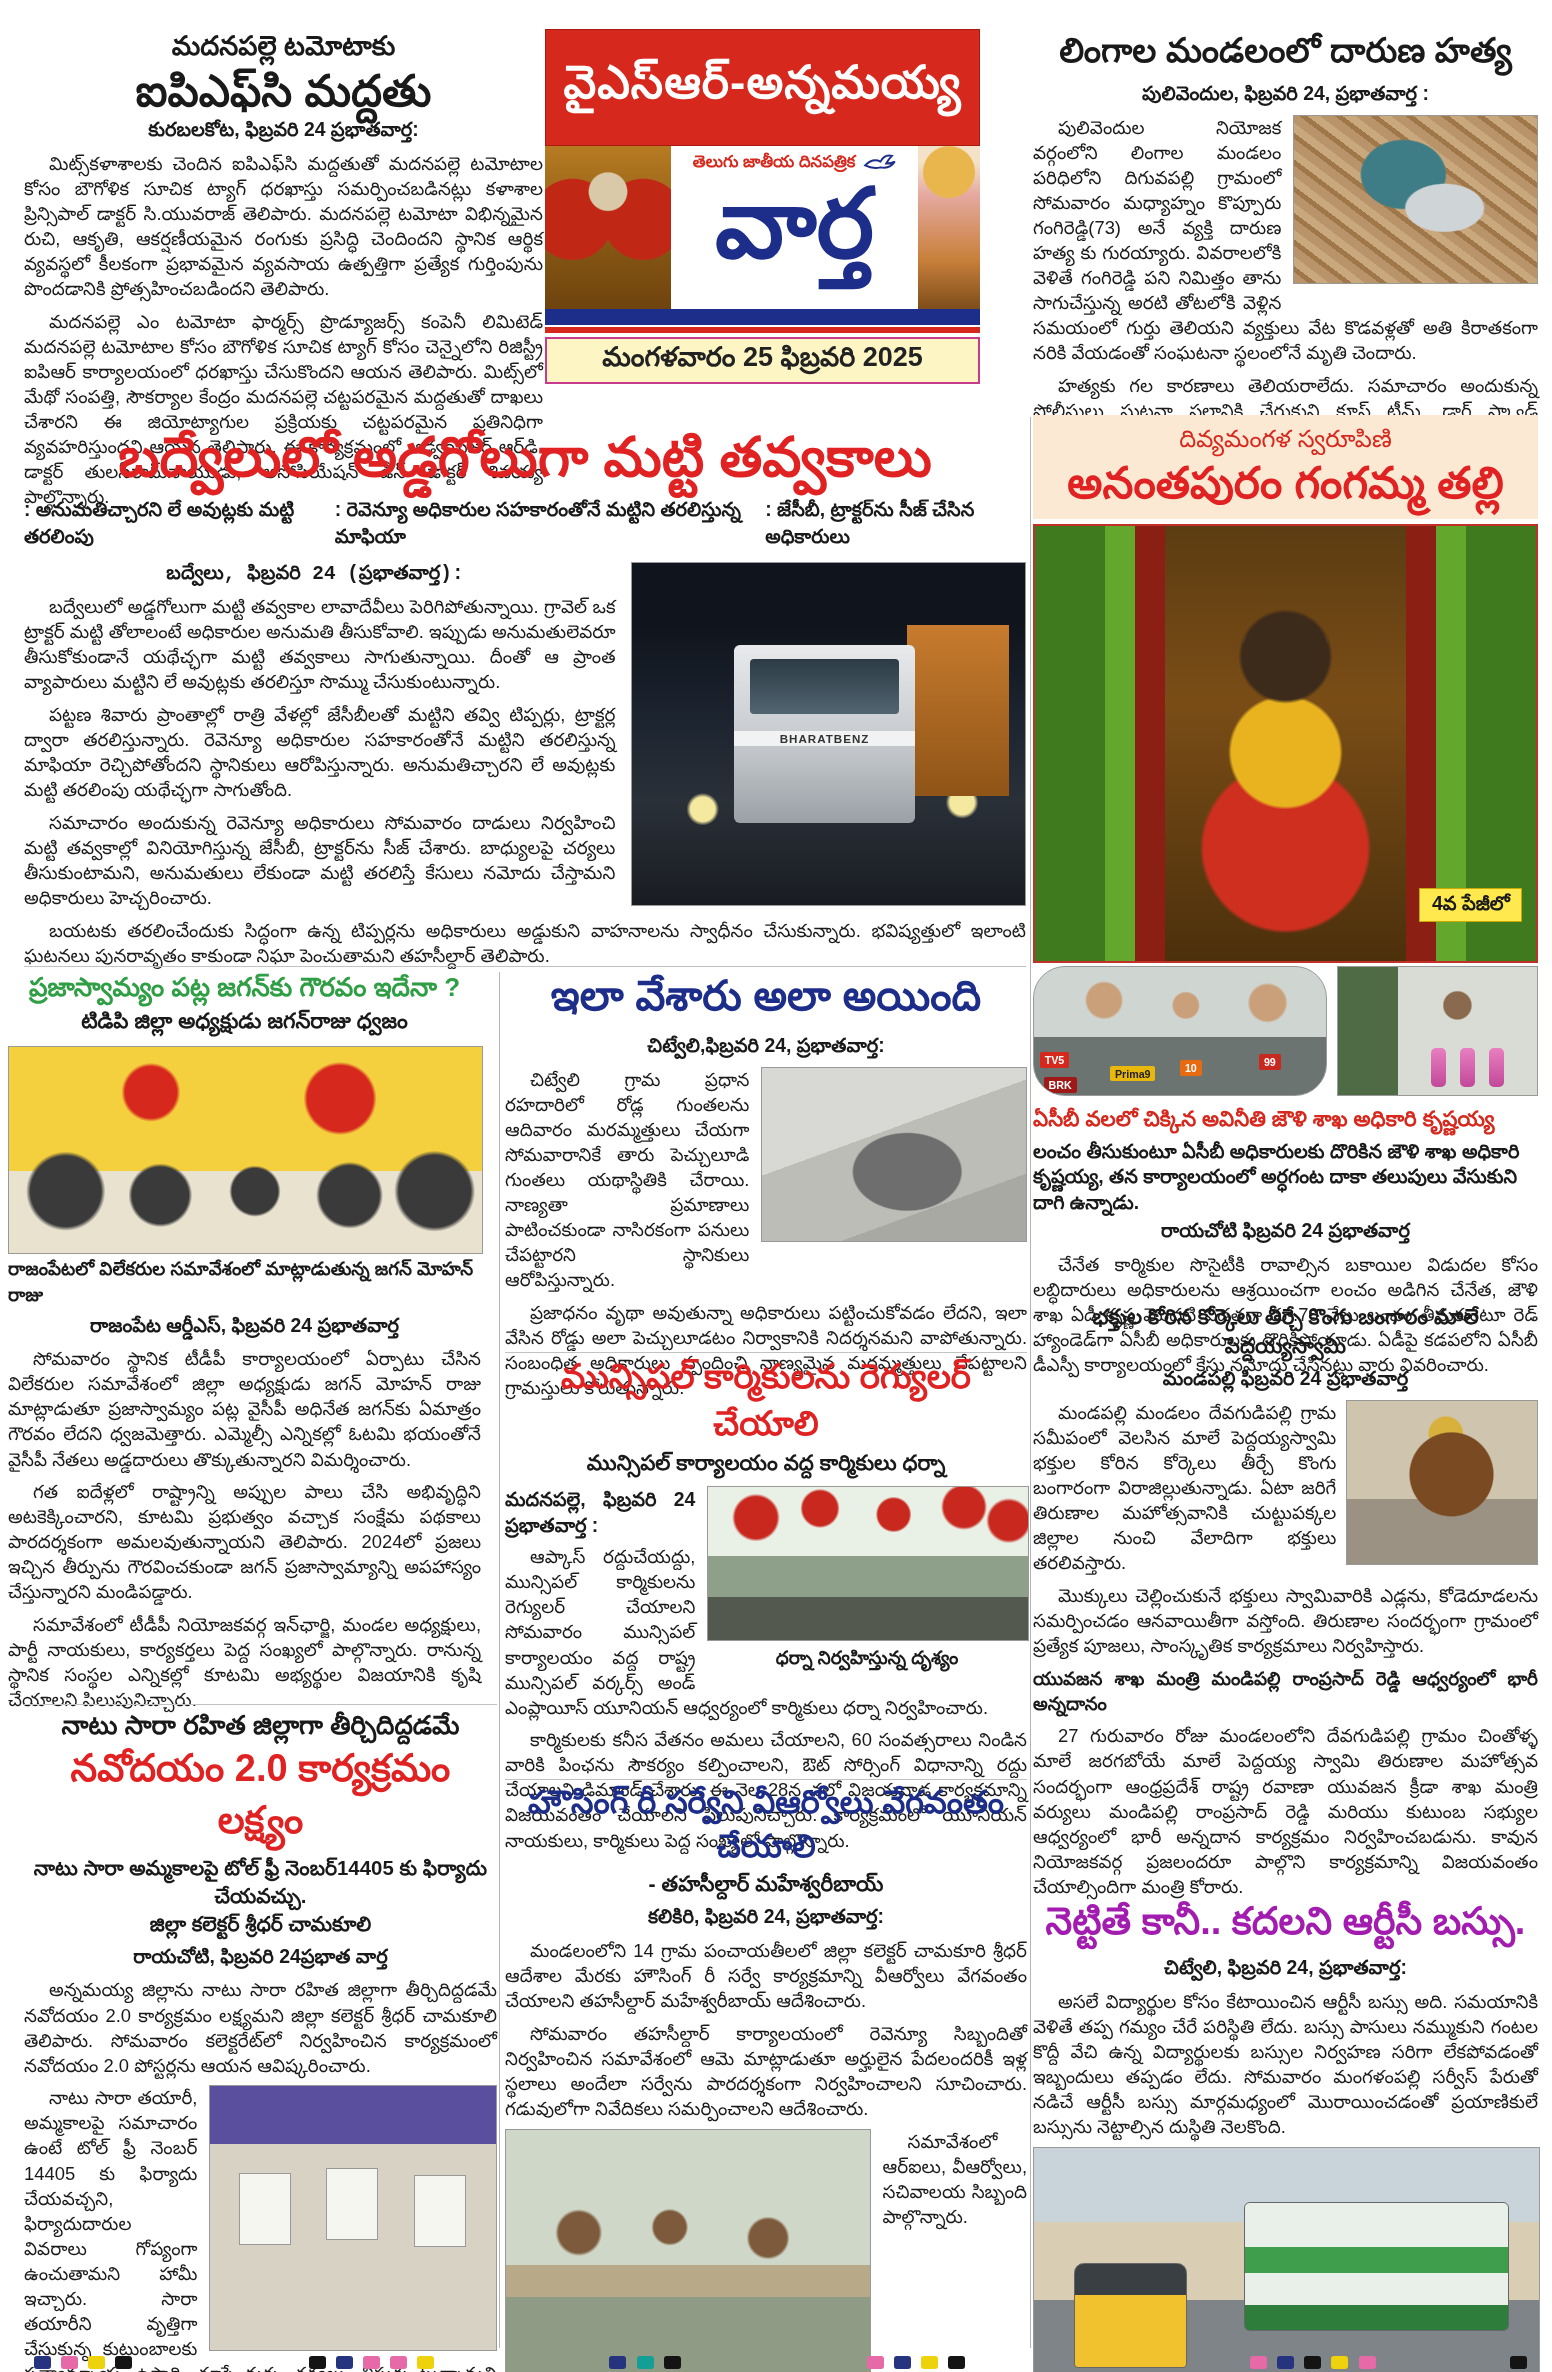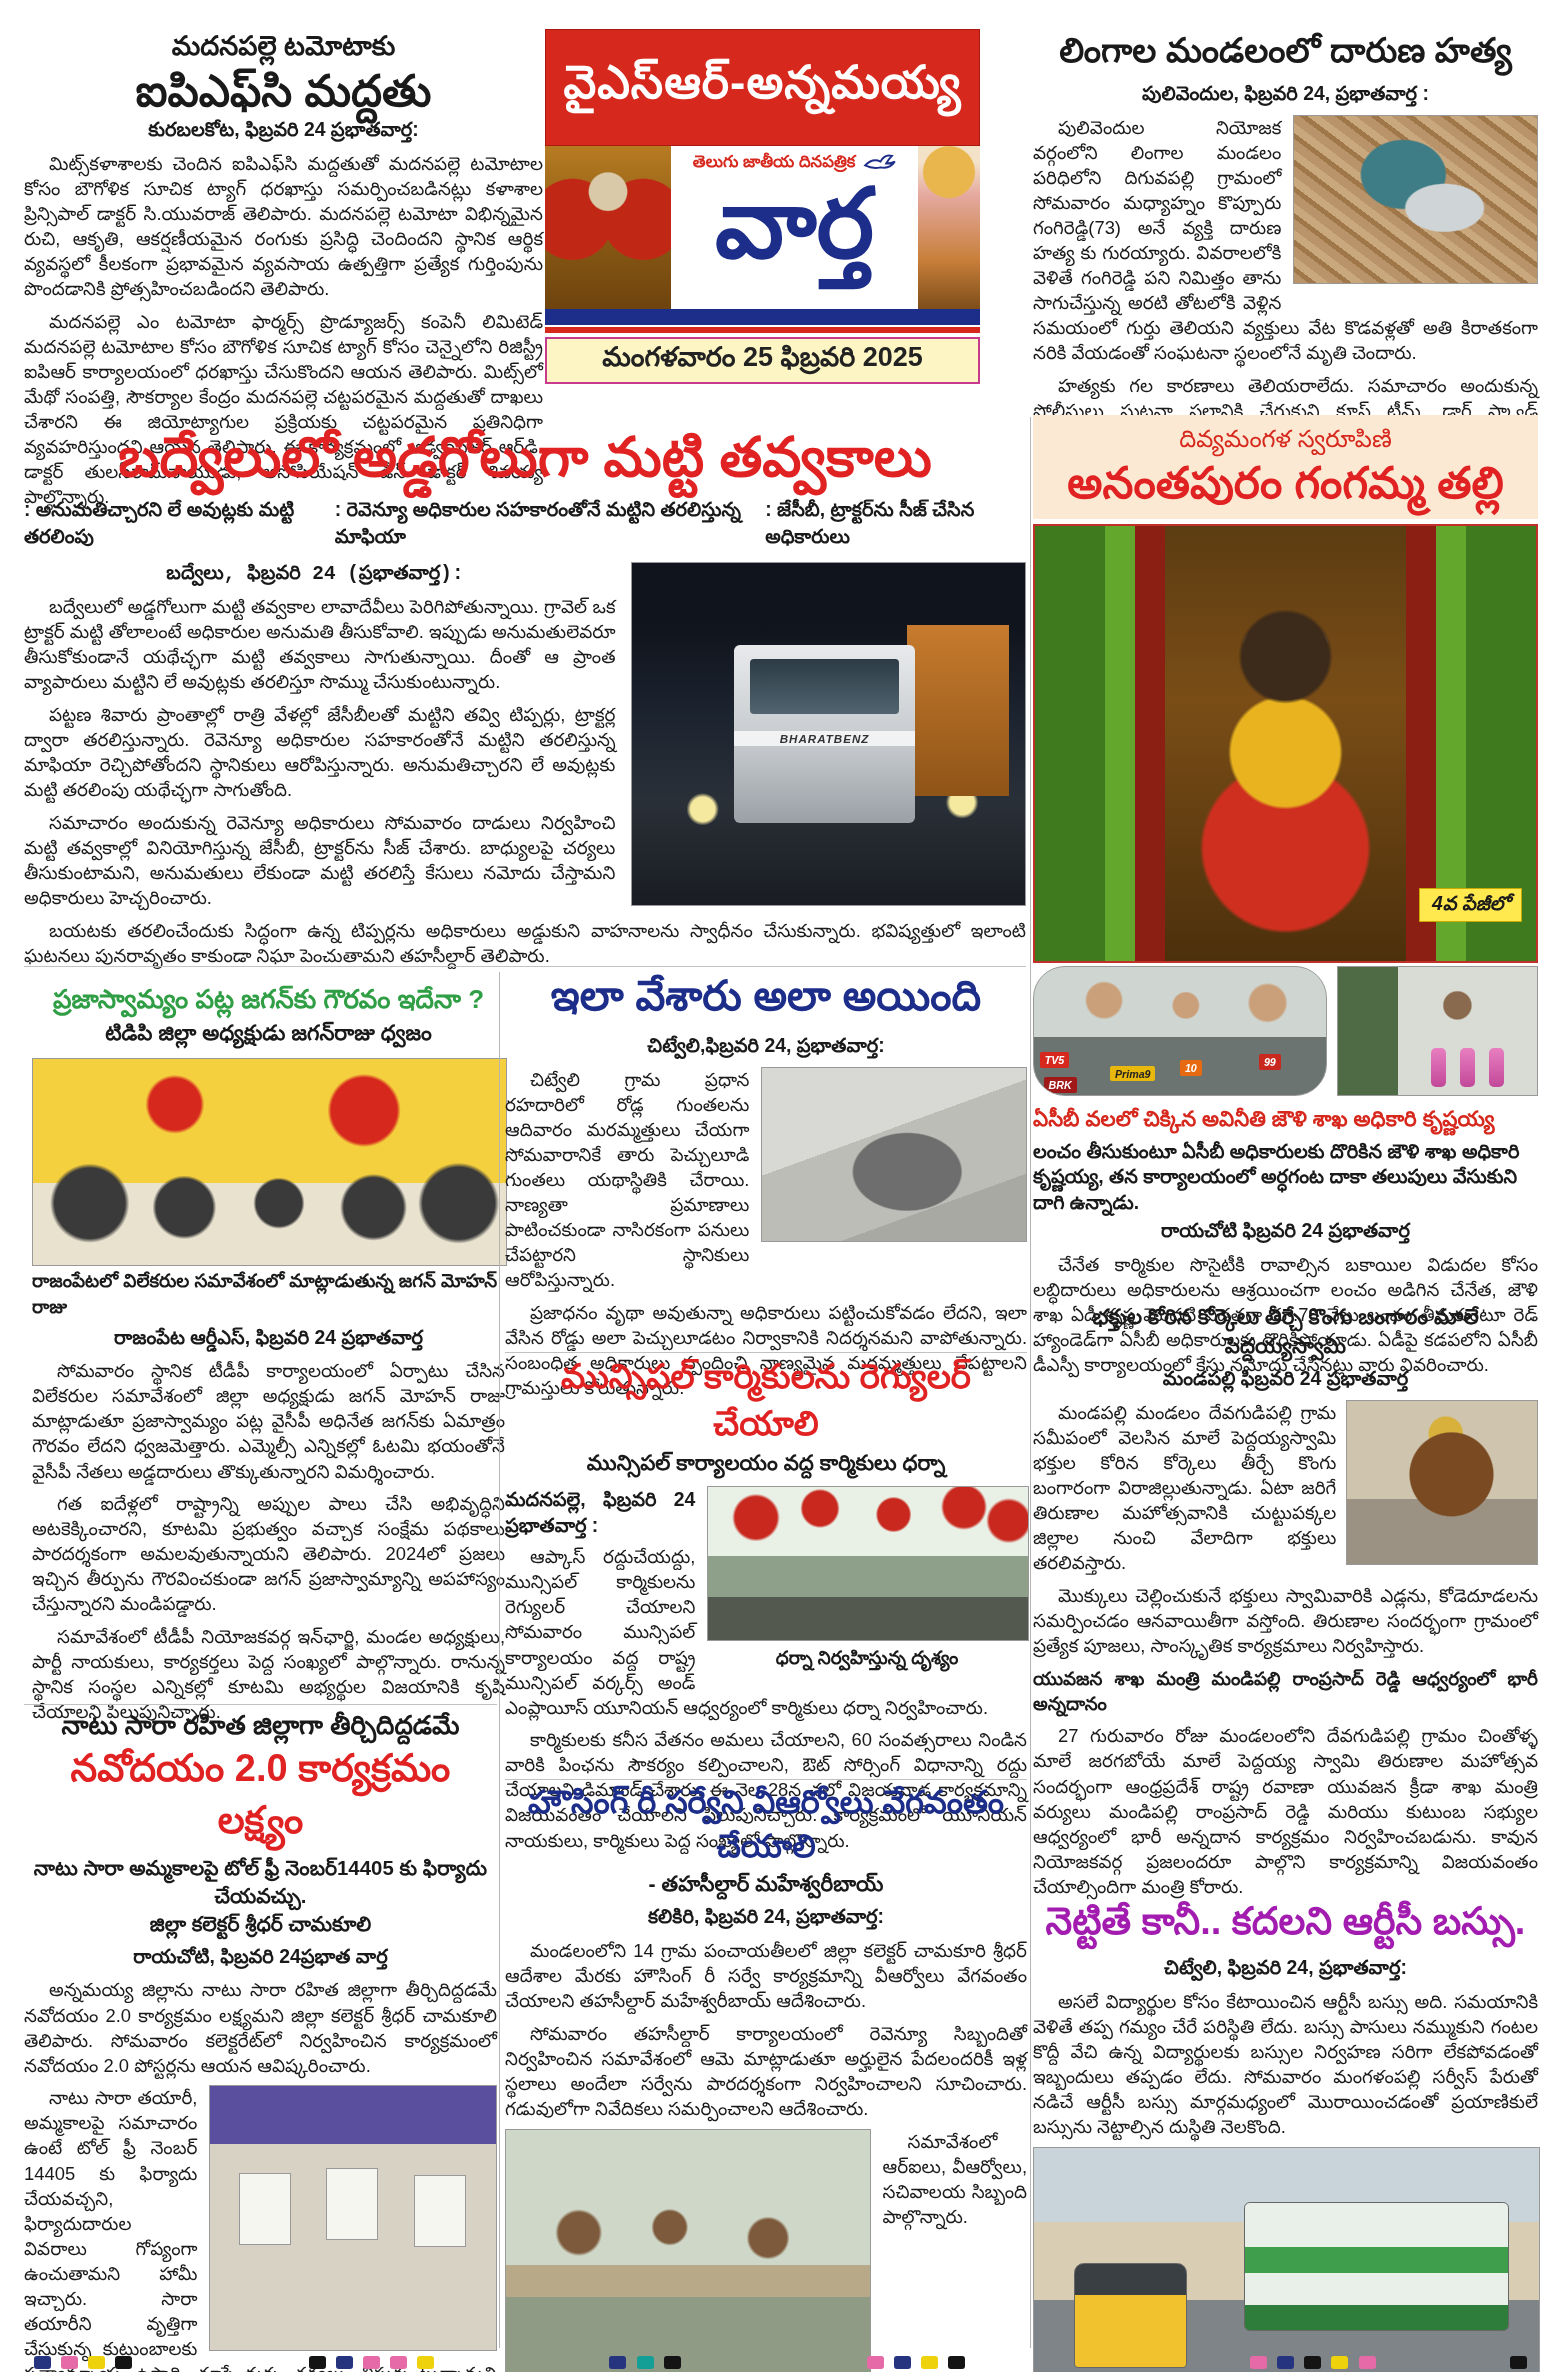--- a/index.html
+++ b/index.html
@@ -4,21 +4,21 @@
 <style>
   html,body{margin:0;padding:0;background:#ffffff;}
   .page{position:relative;width:1553px;height:2373px;background:#ffffff;
         font-family:"Liberation Sans",sans-serif;color:#1a1a1a;overflow:hidden;}
   .abs{position:absolute;}
   .center{text-align:center;}
   .body-text{font-size:18.4px;line-height:1.36;text-align:justify;}
   .body-text p{margin:0 0 7.8px 0;text-indent:25px;}
   .dateline{font-weight:bold;font-size:19.4px;margin:3.9px 0 5.8px 0;}
   .kicker{font-weight:bold;}
-  .photo{position:relative;overflow:hidden;border:1px solid #999;background:#ddd;font-style:italic;}
+  .photo{position:relative;overflow:hidden;border:1px solid #999;background:#ddd;}
   .caption{font-weight:bold;font-size:18.4px;margin-top:3.9px;}
   .vrule{position:absolute;width:1px;background:#b5b5b5;}
   .hrule{position:absolute;height:1px;background:#c2c2c2;}
 
   
   .mast-banner{height:115px;background:#d7281d;border:1.9px solid #a81a10;display:flex;
                align-items:center;justify-content:center;color:#ffffff;font-weight:bold;
                font-size:46px;letter-spacing:1px;}
   .mast-mid{height:163px;display:flex;background:#fff;}
   .mast-deity{width:126px;background:
@@ -249,21 +249,21 @@
     <div class="dateline center">చిట్వేలి, ఫిబ్రవరి 24, ప్రభాతవార్త:</div>
     <div class="body-text">
       <p>అసలే విద్యార్థుల కోసం కేటాయించిన ఆర్టీసీ బస్సు అది. సమయానికి వెళితే తప్ప గమ్యం చేరే పరిస్థితి లేదు. బస్సు పాసులు నమ్ముకుని గంటల కొద్దీ వేచి ఉన్న విద్యార్థులకు బస్సుల నిర్వహణ సరిగా లేకపోవడంతో ఇబ్బందులు తప్పడం లేదు. సోమవారం మంగళంపల్లి సర్వీస్ పేరుతో నడిచే ఆర్టీసీ బస్సు మార్గమధ్యంలో మొరాయించడంతో ప్రయాణికులే బస్సును నెట్టాల్సిన దుస్థితి నెలకొంది.</p>
     </div>
     <div class="photo ph-bus">
       <div class="bus-body"></div>
       <div class="auto-body"></div>
     </div>
   </div>
 
-  <div class="abs" style="left:32px;top:972px;width:473px;margin-top:12px;">
+  <div class="abs" style="left:8px;top:972px;width:473px;">
     <div class="hl-jagan center">ప్రజాస్వామ్యం పట్ల జగన్‌కు గౌరవం ఇదేనా ?</div>
     <div class="subhead center">టిడిపి జిల్లా అధ్యక్షుడు జగన్‌రాజు ధ్వజం</div>
     <div class="photo ph-tdp" style="margin-top:7.8px;"></div>
     <div class="caption">రాజంపేటలో విలేకరుల సమావేశంలో మాట్లాడుతున్న జగన్ మోహన్ రాజు</div>
     <div class="dateline center">రాజంపేట ఆర్డీఎస్, ఫిబ్రవరి 24 ప్రభాతవార్త</div>
     <div class="body-text">
       <p>సోమవారం స్థానిక టీడీపీ కార్యాలయంలో ఏర్పాటు చేసిన విలేకరుల సమావేశంలో జిల్లా అధ్యక్షుడు జగన్ మోహన్ రాజు మాట్లాడుతూ ప్రజాస్వామ్యం పట్ల వైసీపీ అధినేత జగన్‌కు ఏమాత్రం గౌరవం లేదని ధ్వజమెత్తారు. ఎమ్మెల్సీ ఎన్నికల్లో ఓటమి భయంతోనే వైసీపీ నేతలు అడ్డదారులు తొక్కుతున్నారని విమర్శించారు.</p>
       <p>గత ఐదేళ్లలో రాష్ట్రాన్ని అప్పుల పాలు చేసి అభివృద్ధిని అటకెక్కించారని, కూటమి ప్రభుత్వం వచ్చాక సంక్షేమ పథకాలు పారదర్శకంగా అమలవుతున్నాయని తెలిపారు. 2024లో ప్రజలు ఇచ్చిన తీర్పును గౌరవించకుండా జగన్ ప్రజాస్వామ్యాన్ని అపహాస్యం చేస్తున్నారని మండిపడ్డారు.</p>
       <p>సమావేశంలో టీడీపీ నియోజకవర్గ ఇన్‌ఛార్జి, మండల అధ్యక్షులు, పార్టీ నాయకులు, కార్యకర్తలు పెద్ద సంఖ్యలో పాల్గొన్నారు. రానున్న స్థానిక సంస్థల ఎన్నికల్లో కూటమి అభ్యర్థుల విజయానికి కృషి చేయాలని పిలుపునిచ్చారు.</p>
     </div>

